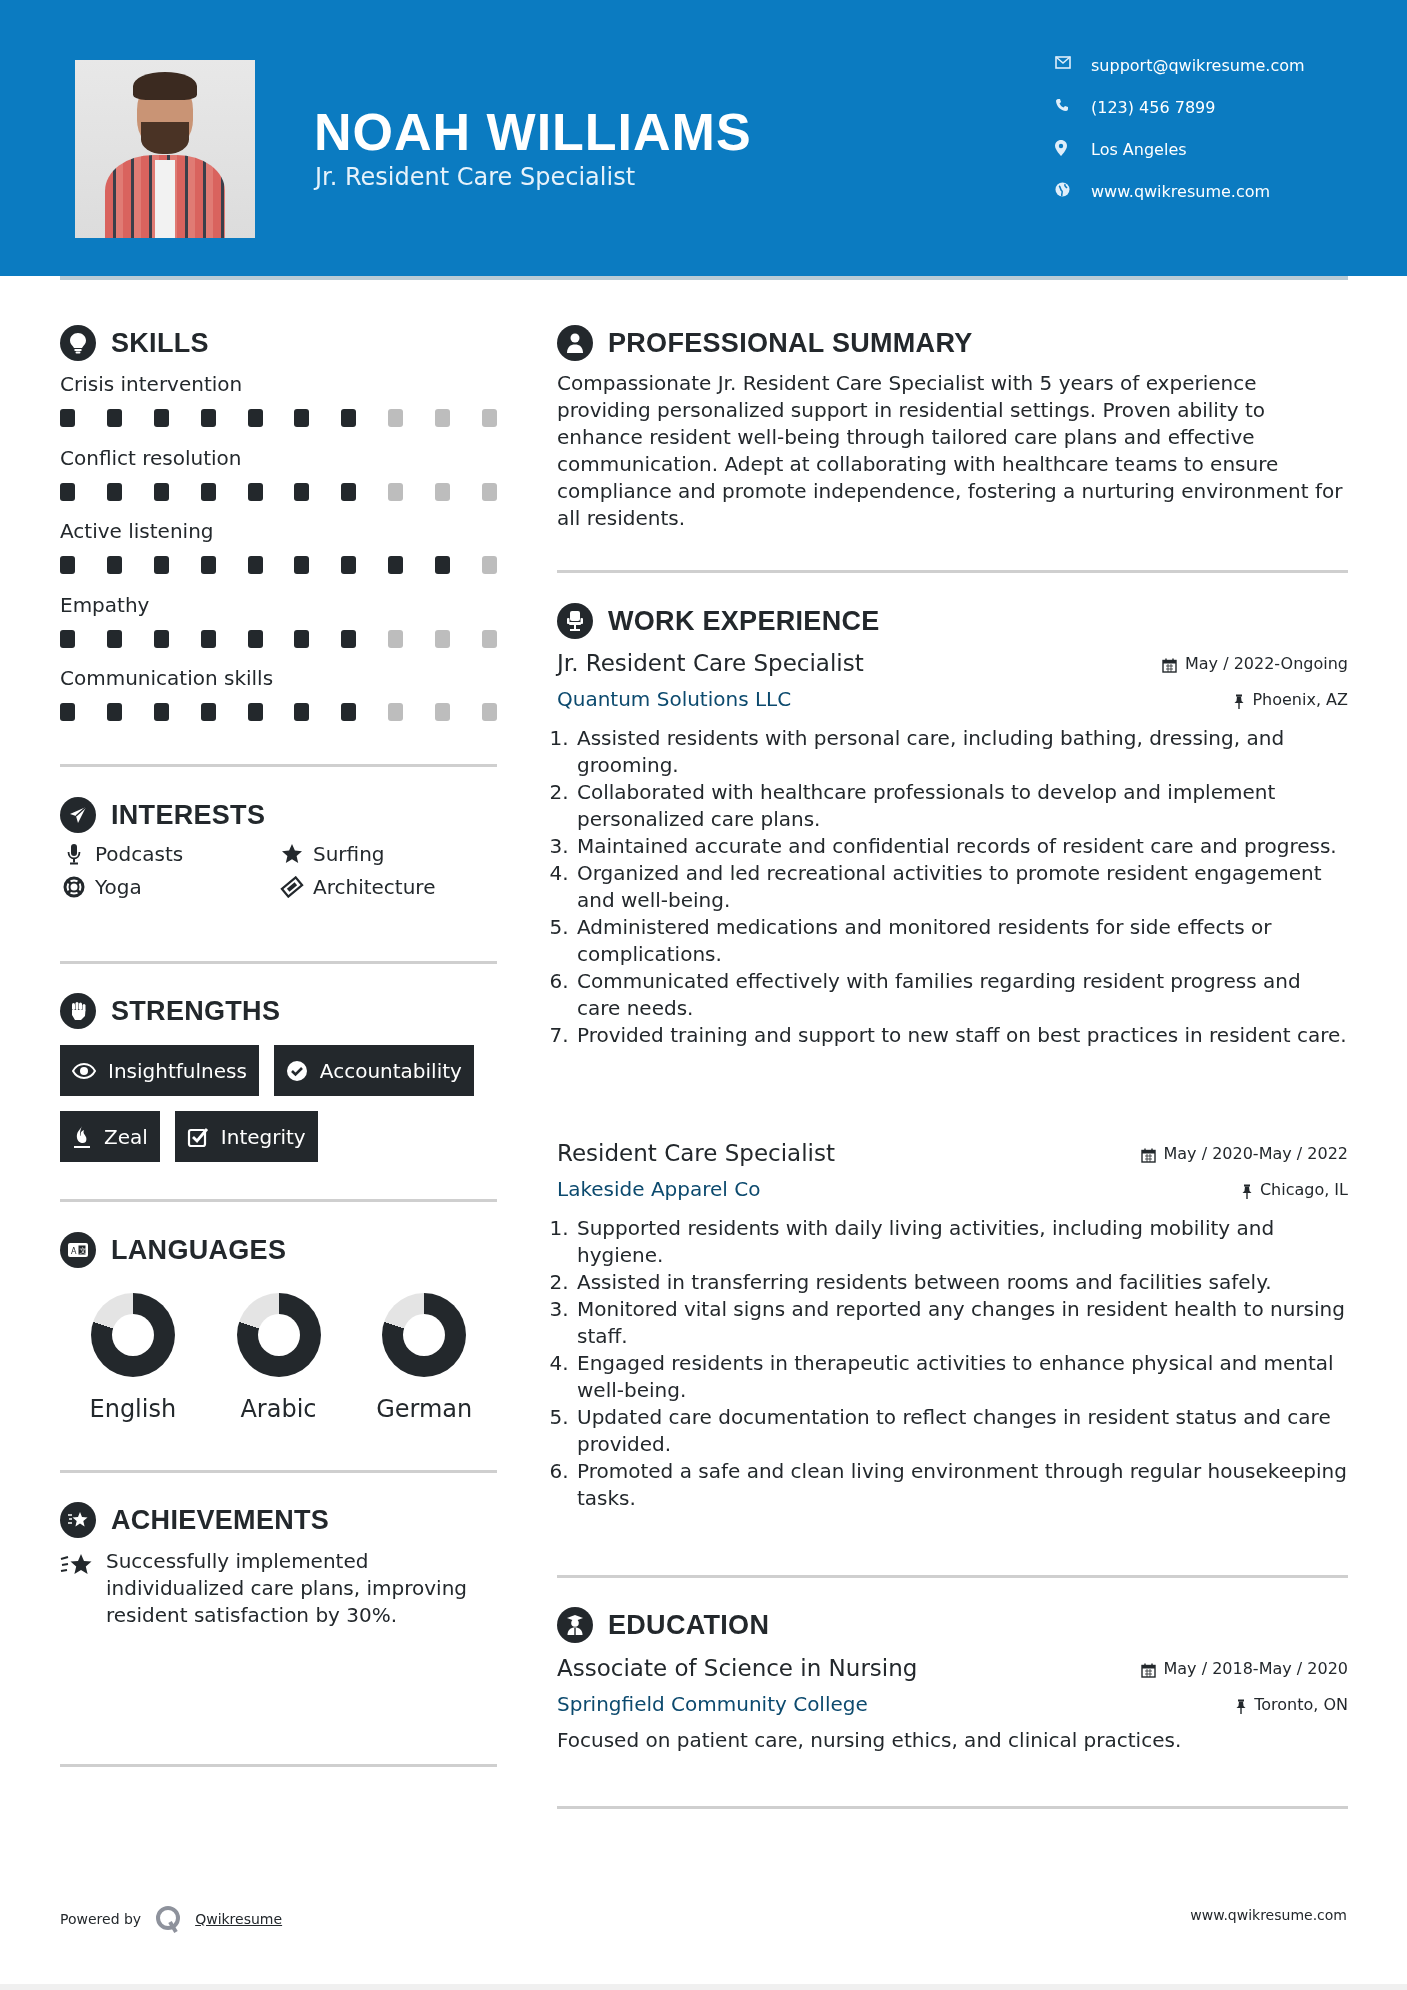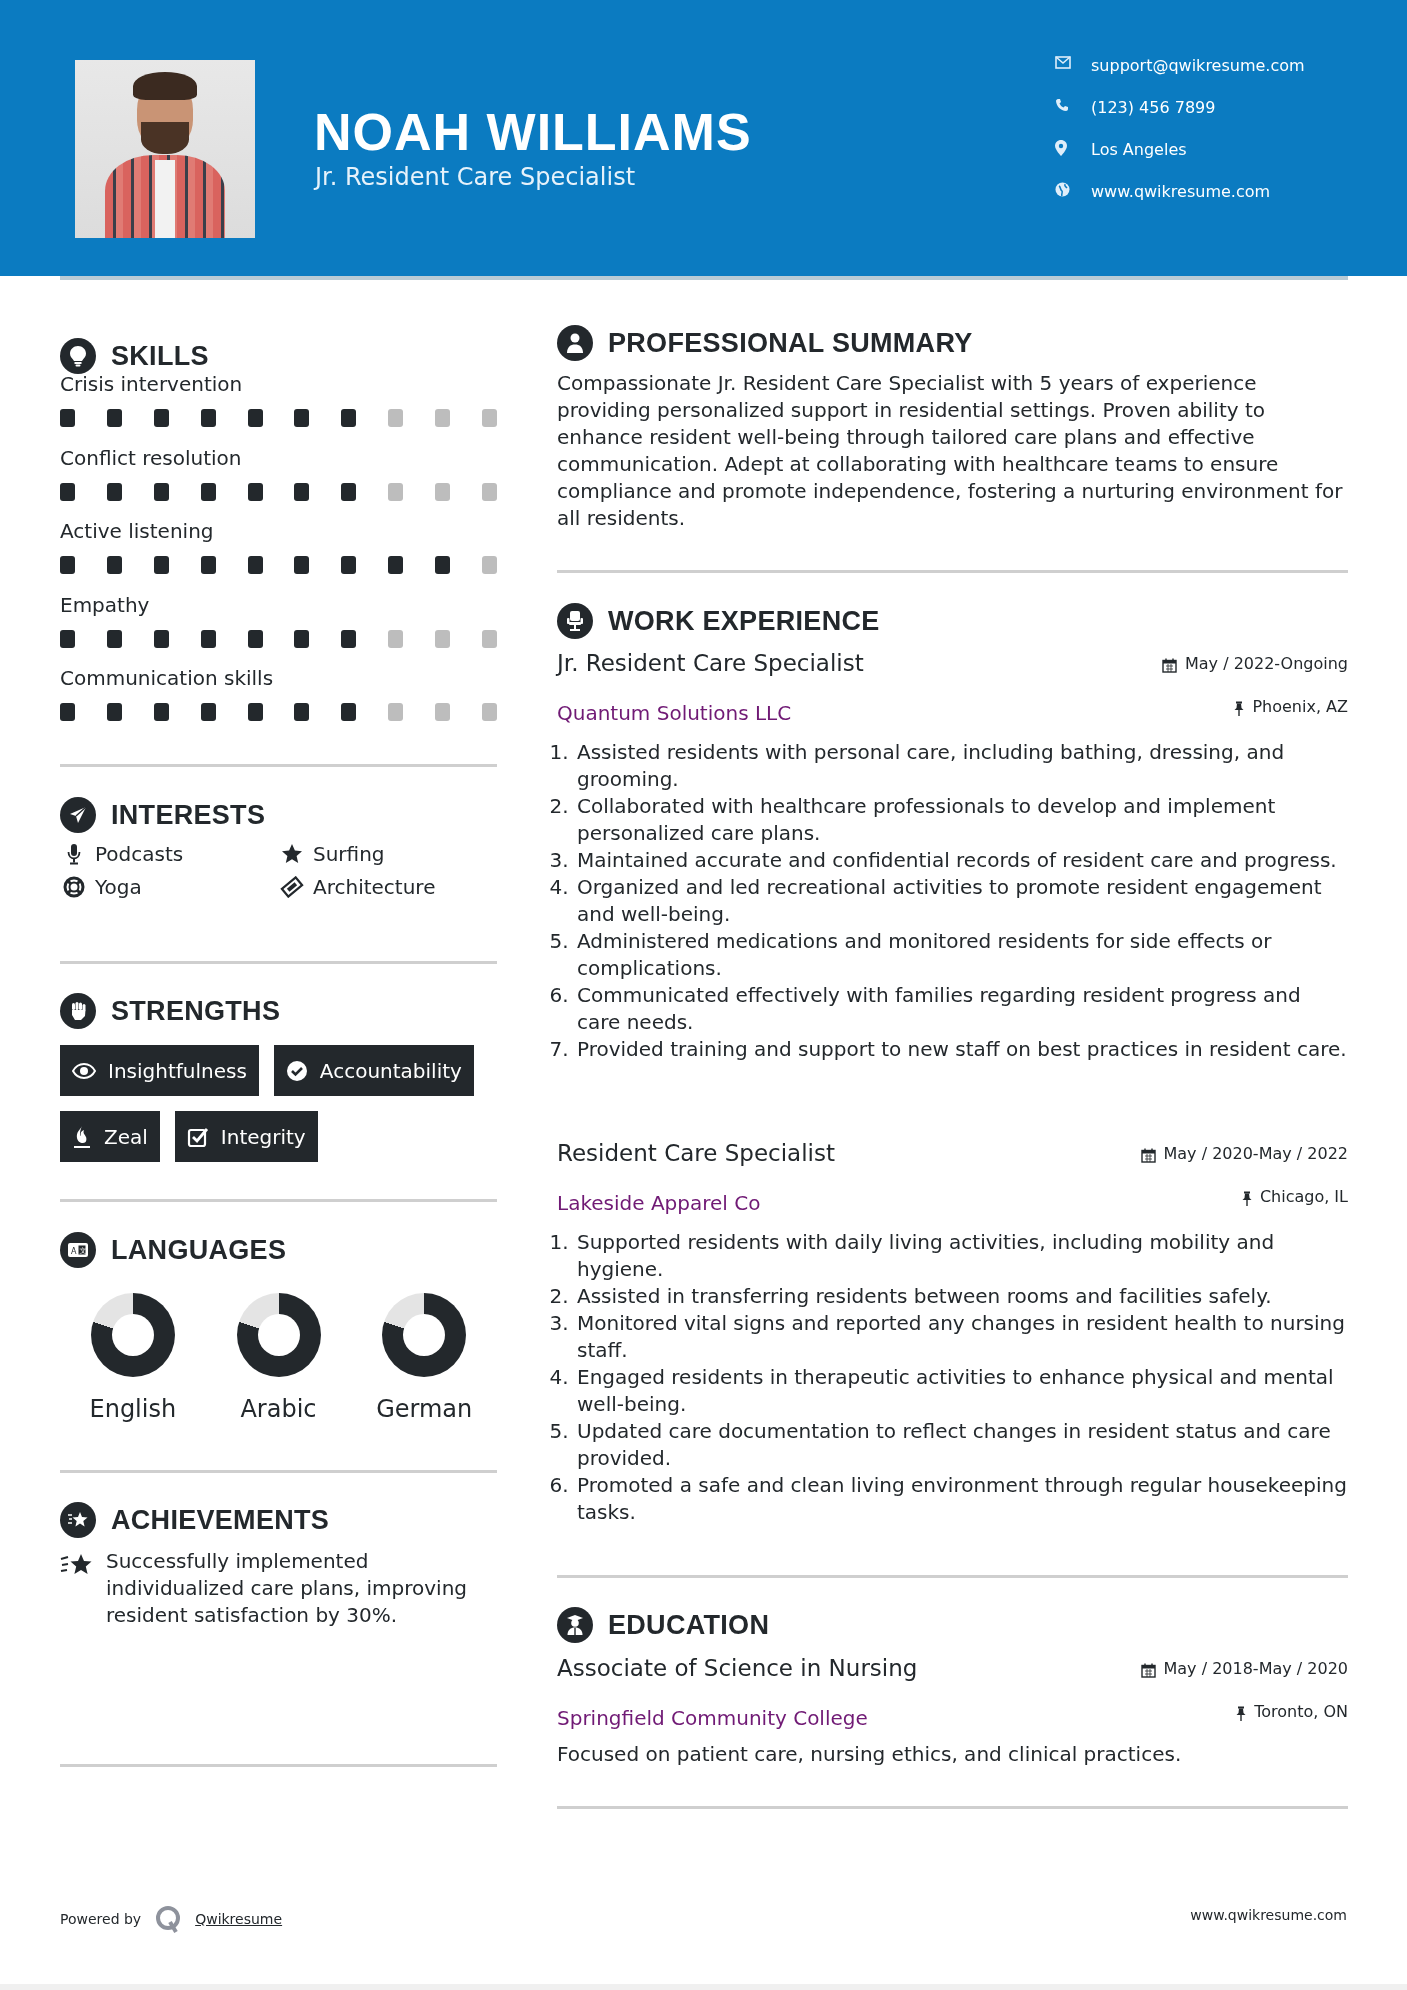--- a/index.html
+++ b/index.html
@@ -59,21 +59,21 @@
   .ach { display: flex; margin-bottom: 14px; }
   .ach .ic { width: 46px; flex: none; padding-top: 4px; }
   .ach .txt { font-size: 20px; line-height: 27px; color: #23282c; }
 
   
   .summary { position: absolute; left: 557px; top: 370px; width: 790px; font-size: 20px; line-height: 27px; color: #23282c; }
 
   .job { position: absolute; left: 557px; width: 791px; }
   .job-row { display: flex; justify-content: space-between; align-items: center; }
   .job-title { font-size: 23px; color: #23282c; height: 36px; line-height: 36px; }
-  .job-company { font-size: 20px; color: #701a75; height: 36px; line-height: 36px; margin-top: 14px; }
+  .job-company { font-size: 20px; color: #0c4a6e; height: 36px; line-height: 36px; }
   .meta { font-size: 16px; color: #23282c; display: flex; align-items: flex-end; padding-left: 37px; }
   .meta .ic { margin-right: 8px; display: flex; align-items: center; }
   .job ol { margin-top: 8px; padding-left: 18px; font-size: 20px; line-height: 27px; color: #23282c; }
   .job ol li { padding-left: 2px; }
   .edu-desc { font-size: 20px; color: #23282c; margin-top: 6px; }
 
   .footer-left { position: absolute; left: 60px; top: 1904px; display: flex; align-items: center; font-size: 14px; color: #23282c; }
   .footer-left .q { margin: 0 12px; display: flex; align-items: center; }
   .footer-left a { color: #23282c; text-decoration: underline; font-size: 14px; }
   .footer-right { position: absolute; right: 60px; top: 1907px; font-size: 14px; color: #23282c; }
@@ -127,21 +127,21 @@
             <path d="M4 4 C6 5 5 8 7 9 C8 10 6 12 7 14" fill="none" stroke="#0b7bc1" stroke-width="1.5"></path>
             <path d="M10 2 C9 4 11 5 12 6" fill="none" stroke="#0b7bc1" stroke-width="1.5"></path>
           </svg>
       </span>
       <span class="txt">www.qwikresume.com</span>
     </div>
   </div>
 </div>
 <div class="header-rule"></div>
 
-<div class="sec-title" style="left:60px; top:338px;">
+<div class="sec-title" style="left:60px; top:325px;">
   <span class="badge">
     <svg width="18" height="22" viewBox="0 0 18 22">
         <path d="M9 1 C13.4 1 17 4.3 17 8.5 C17 11.3 15.3 13 14 14.5 L13 16 L5 16 L4 14.5 C2.7 13 1 11.3 1 8.5 C1 4.3 4.6 1 9 1Z" fill="#fff"></path>
         <rect x="5.5" y="17" width="7" height="2" fill="#fff"></rect>
         <rect x="6.5" y="19.5" width="5" height="2" rx="1" fill="#fff"></rect>
       </svg>
   </span>
   <span class="label">SKILLS</span>
 </div>
 <div class="skills">

